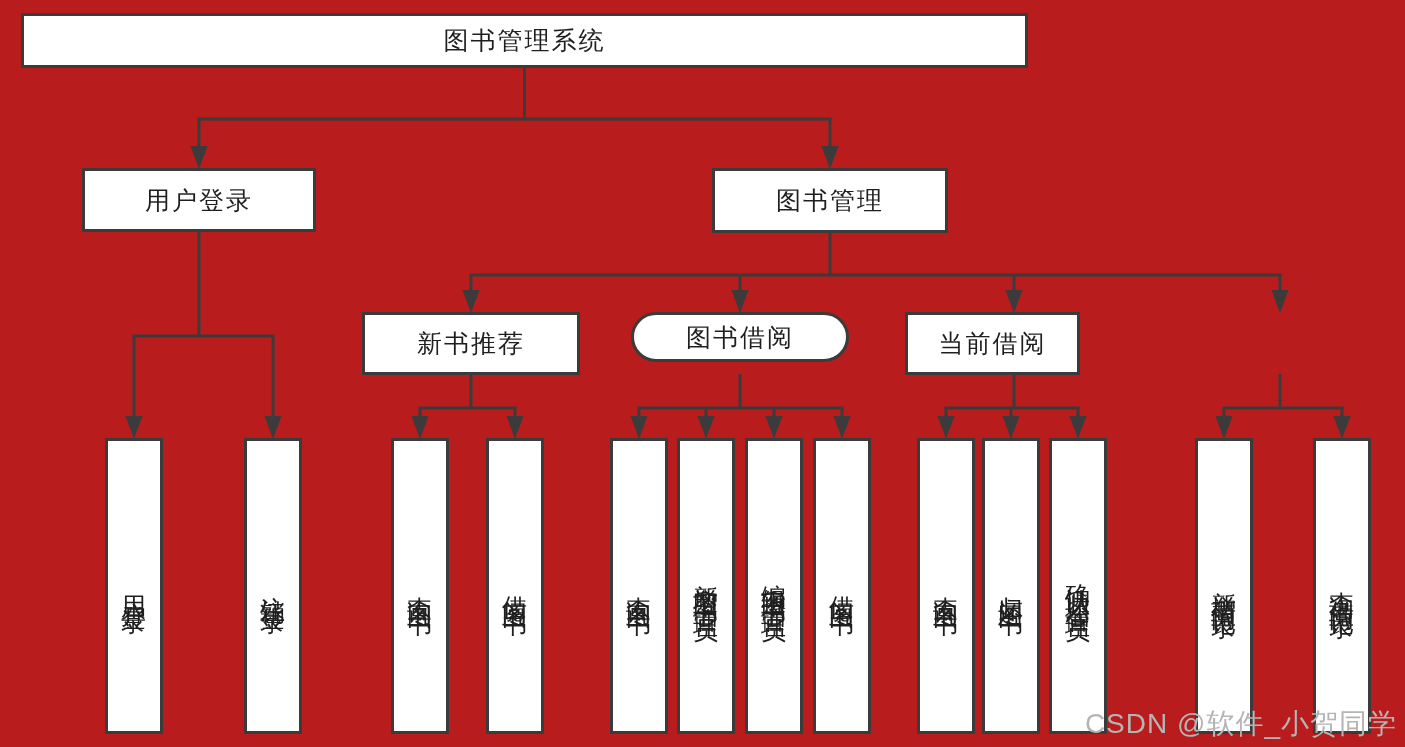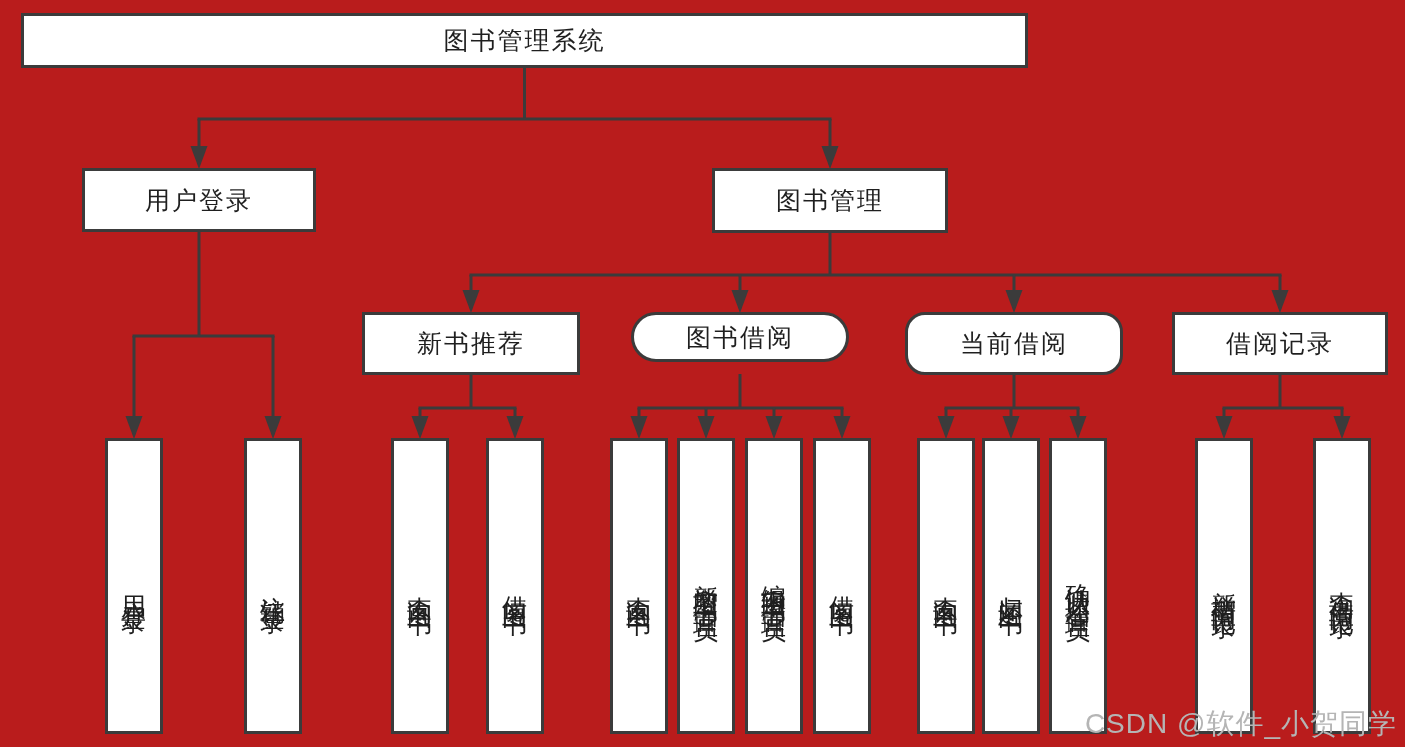--- a/index.html
+++ b/index.html
@@ -113,22 +113,21 @@
       <polygon points="1333.5,416 1350.5,416 1342,439" fill="#3b3b3b"></polygon>
     </svg>
 
   <div class="node h" style="left: 21px; top: 13px; width: 1007px; height: 55px; border-color: rgb(59, 59, 59); color: rgb(31, 31, 31);">图书管理系统</div>
 
   <div class="node h" style="left: 82px; top: 168px; width: 234px; height: 64px; border-color: rgb(59, 59, 59); color: rgb(31, 31, 31);">用户登录</div>
   <div class="node h" style="left: 712px; top: 168px; width: 236px; height: 65px; border-color: rgb(59, 59, 59); color: rgb(31, 31, 31);">图书管理</div>
 
   <div class="node h" style="left: 362px; top: 312px; width: 218px; height: 63px; border-color: rgb(59, 59, 59); color: rgb(31, 31, 31); text-align: right;">新书推荐</div>
   <div class="node h" style="left: 631px; top: 312px; width: 218px; height: 50px; border-color: rgb(59, 59, 59); color: rgb(31, 31, 31); border-radius: 30px;">图书借阅</div>
-  <div class="node h" style="left: 905px; top: 312px; width: 218px; height: 63px; border-color: rgb(59, 59, 59); color: rgb(31, 31, 31); border-radius: 20px;">当前借阅</div>
-  <div class="node h" style="left: 1172px; top: 312px; width: 216px; height: 63px; border-color: rgb(59, 59, 59); color: rgb(31, 31, 31);">借阅记录</div>
+  <div class="node h" style="left: 905px; top: 312px; width: 175px; height: 63px; border-color: rgb(59, 59, 59); color: rgb(31, 31, 31);">当前借阅</div>
 
   <div class="node v" style="left: 105px; top: 438px; width: 58px; height: 296px; border-color: rgb(59, 59, 59); color: rgb(31, 31, 31);">用户登录</div>
   <div class="node v" style="left: 244px; top: 438px; width: 58px; height: 296px; border-color: rgb(59, 59, 59); color: rgb(31, 31, 31);">注销登录</div>
   <div class="node v" style="left: 391px; top: 438px; width: 58px; height: 296px; border-color: rgb(59, 59, 59); color: rgb(31, 31, 31);">查询图书</div>
   <div class="node v" style="left: 486px; top: 438px; width: 58px; height: 296px; border-color: rgb(59, 59, 59); color: rgb(31, 31, 31);">借阅图书</div>
   <div class="node v" style="left: 610px; top: 438px; width: 58px; height: 296px; border-color: rgb(59, 59, 59); color: rgb(31, 31, 31);">查询图书</div>
   <div class="node v" style="left: 677px; top: 438px; width: 58px; height: 296px; border-color: rgb(59, 59, 59); color: rgb(31, 31, 31);">新增图书（管理员）</div>
   <div class="node v" style="left: 745px; top: 438px; width: 58px; height: 296px; border-color: rgb(59, 59, 59); color: rgb(31, 31, 31);">编辑图书（管理员）</div>
   <div class="node v" style="left: 813px; top: 438px; width: 58px; height: 296px; border-color: rgb(59, 59, 59); color: rgb(31, 31, 31);">借阅图书</div>
   <div class="node v" style="left: 917px; top: 438px; width: 58px; height: 296px; border-color: rgb(59, 59, 59); color: rgb(31, 31, 31);">查询图书</div>

